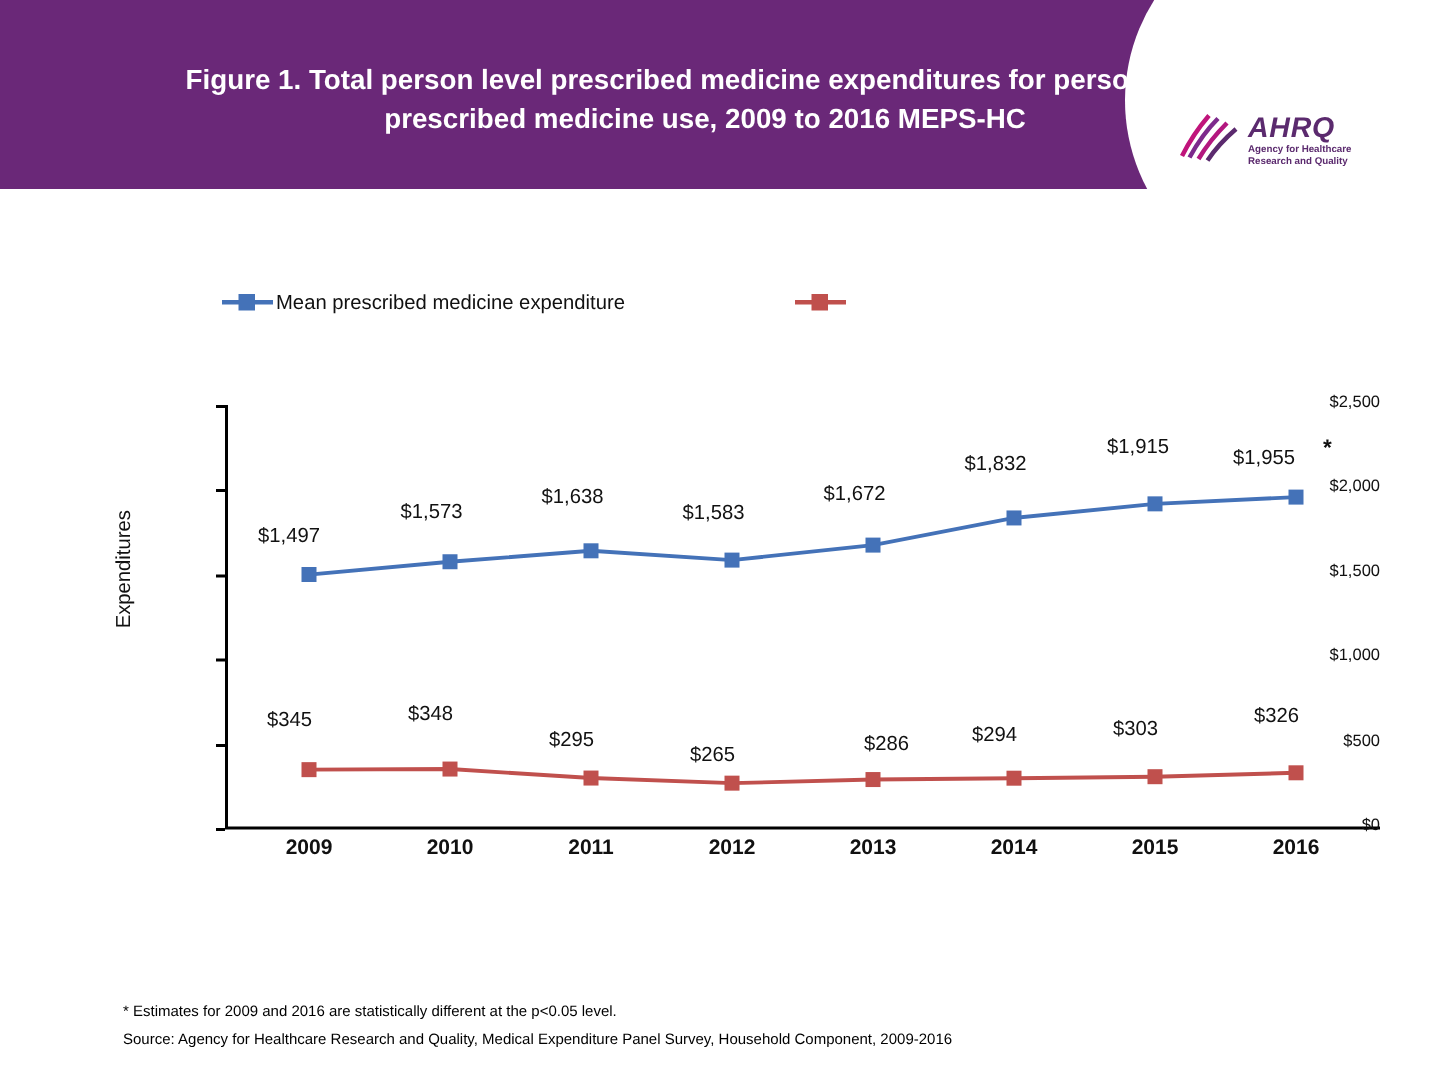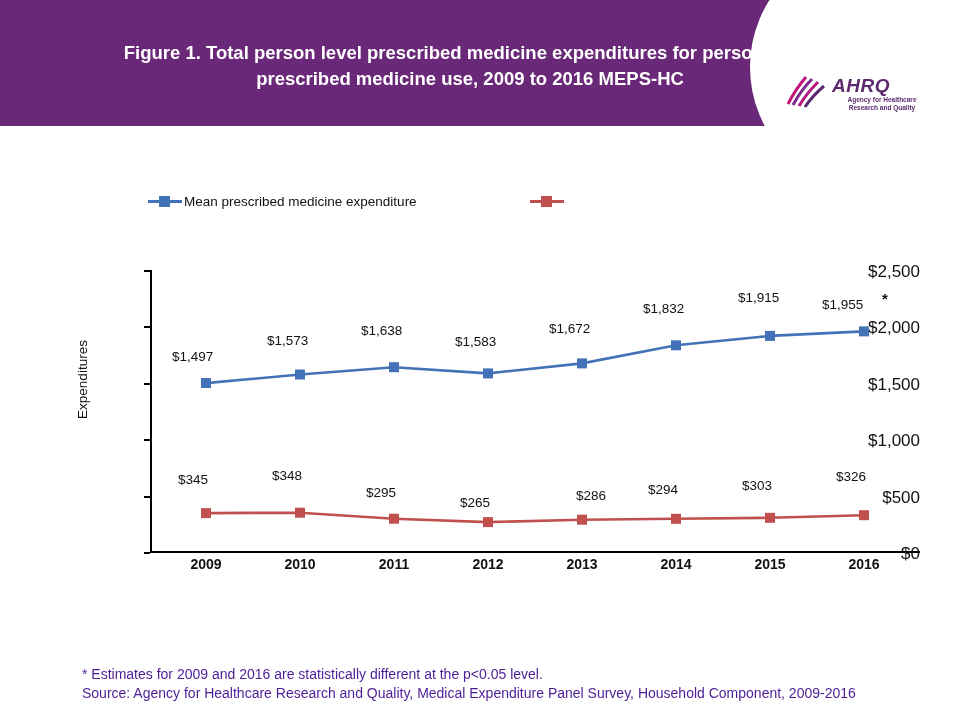--- a/index.html
+++ b/index.html
@@ -49,21 +49,20 @@
     font-weight: bold;
     line-height: 26px;
   }
   
   .logo {
     position: absolute;
     right: 26px;
     top: 74px;
     width: 150px;
     height: 44px;
-    text-align: center;
   }
   .logo-mark {
     position: absolute;
     left: 0;
     top: 0;
     width: 42px;
     height: 34px;
   }
   .logo-text {
     position: absolute;
@@ -153,21 +152,21 @@
     top: 301px;
     width: 770px;
     height: 1.5px;
     background: #000000;
   }
   .ytick-label {
     position: absolute;
     right: 0;
     width: 76px;
     text-align: right;
-    font-size: 17px;
+    font-size: 11px;
     color: #111;
   }
   .ytick-mark {
     position: absolute;
     left: 84px;
     width: 6px;
     height: 1.5px;
     background: #000;
   }
   .xtick-label {
@@ -200,22 +199,22 @@
     font-size: 15px;
     font-weight: bold;
     color: #111;
   }
   
   .footnotes {
     position: absolute;
     left: 82px;
     top: 665px;
     width: 850px;
-    font-size: 14px;
-    color: #4c1d95;
+    font-size: 10px;
+    color: #000000;
     line-height: 19px;
   }
   svg { display: block; }
 </style>
 </head>
 <body>
 
 <div class="page">
 
   <div class="header">

